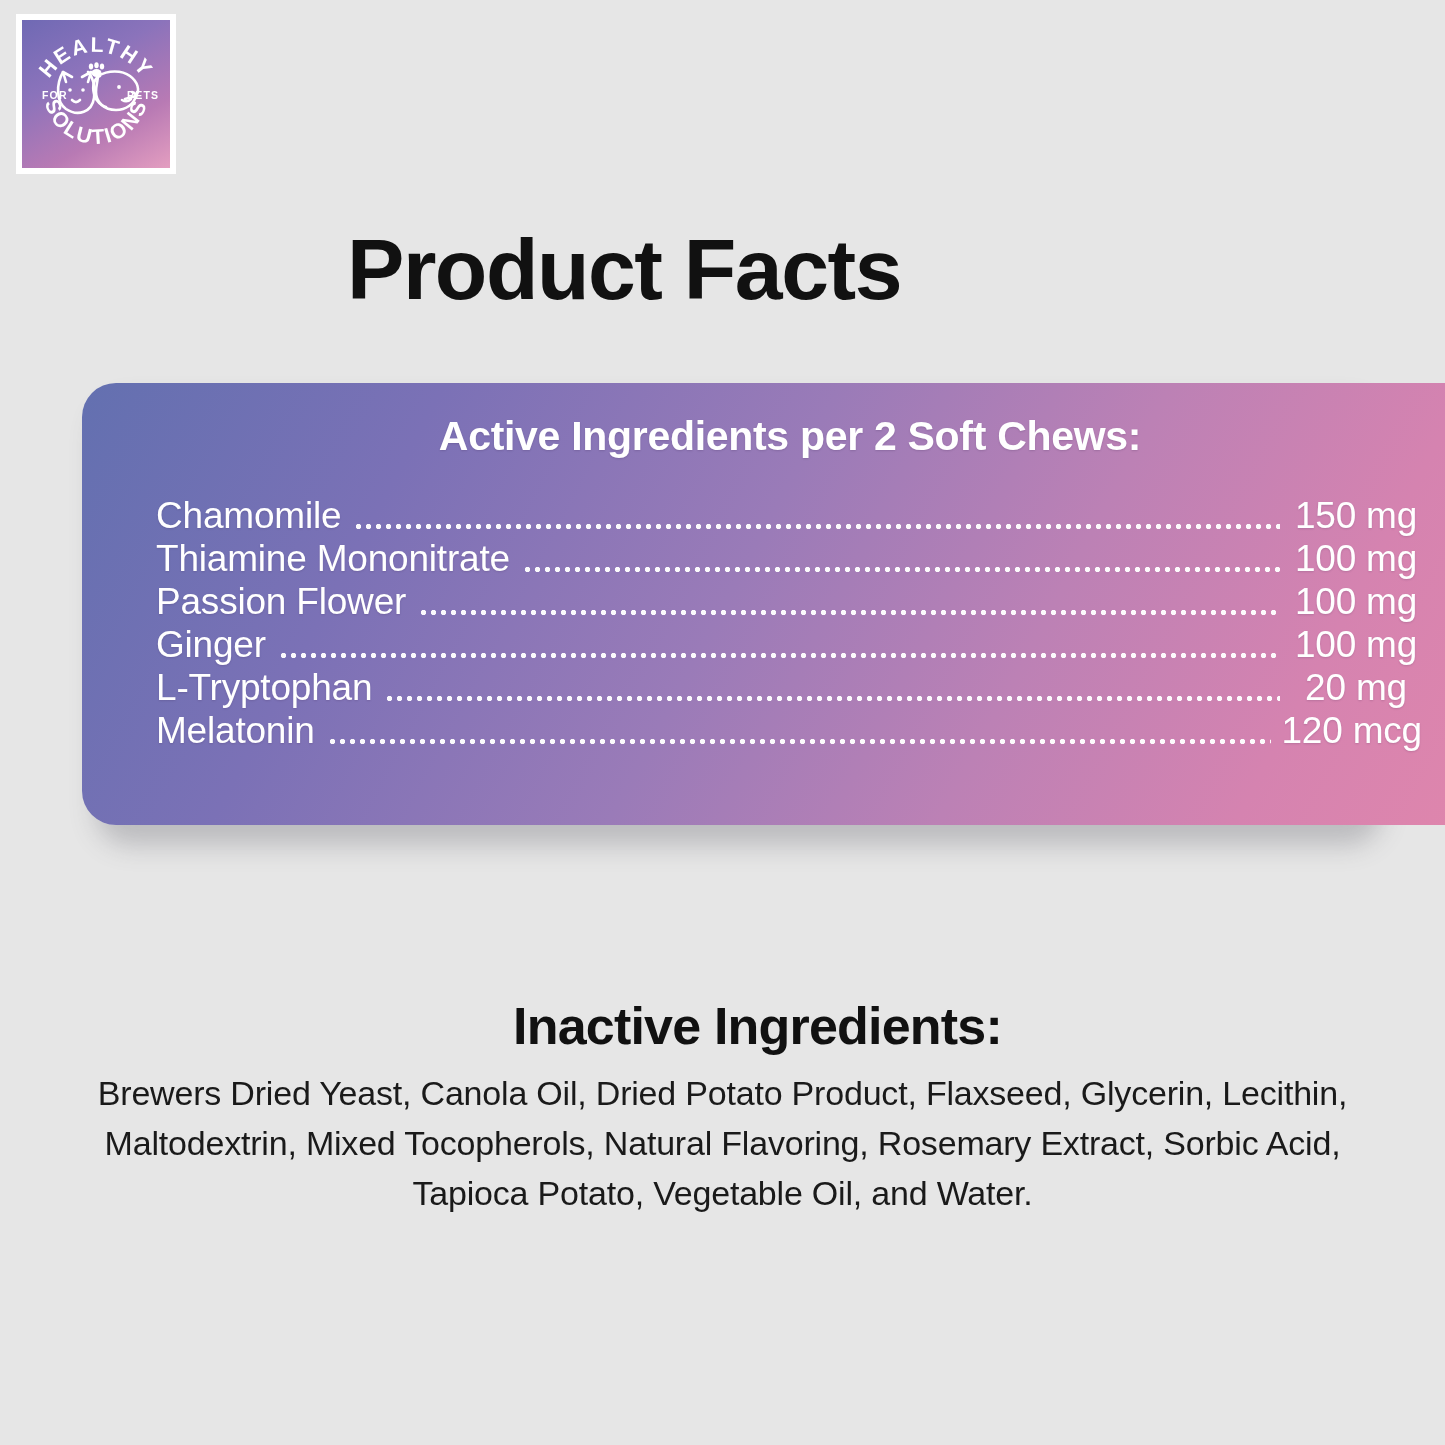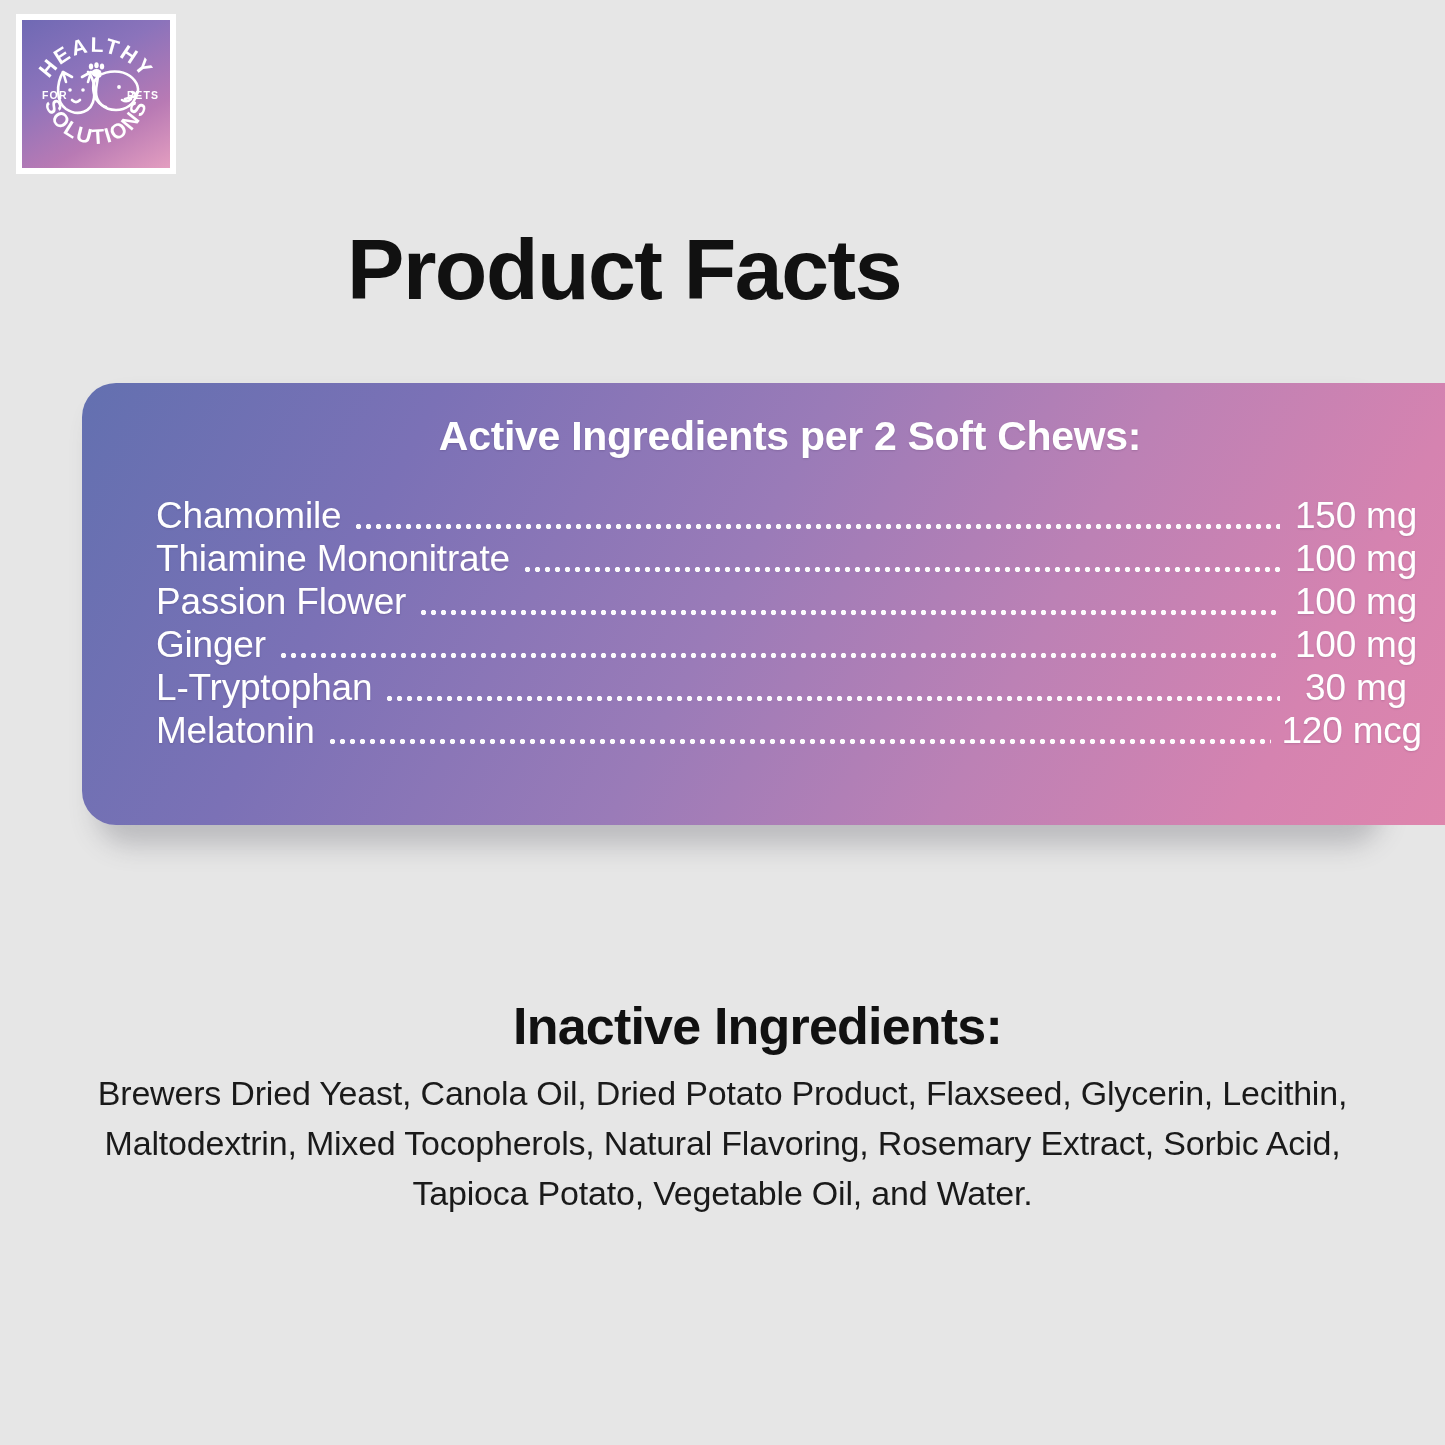--- a/index.html
+++ b/index.html
@@ -233,21 +233,21 @@
 
     <div class="ing-row">
       <span class="ing-name">Ginger</span>
       <span class="ing-leader"></span>
       <span class="ing-value">100 mg</span>
     </div>
 
     <div class="ing-row">
       <span class="ing-name">L-Tryptophan</span>
       <span class="ing-leader"></span>
-      <span class="ing-value">30 mg</span>
+      <span class="ing-value">20 mg</span>
     </div>
 
     <div class="ing-row">
       <span class="ing-name">Melatonin</span>
       <span class="ing-leader"></span>
       <span class="ing-value">120 mcg</span>
     </div>
 
   </div>
 </div>

